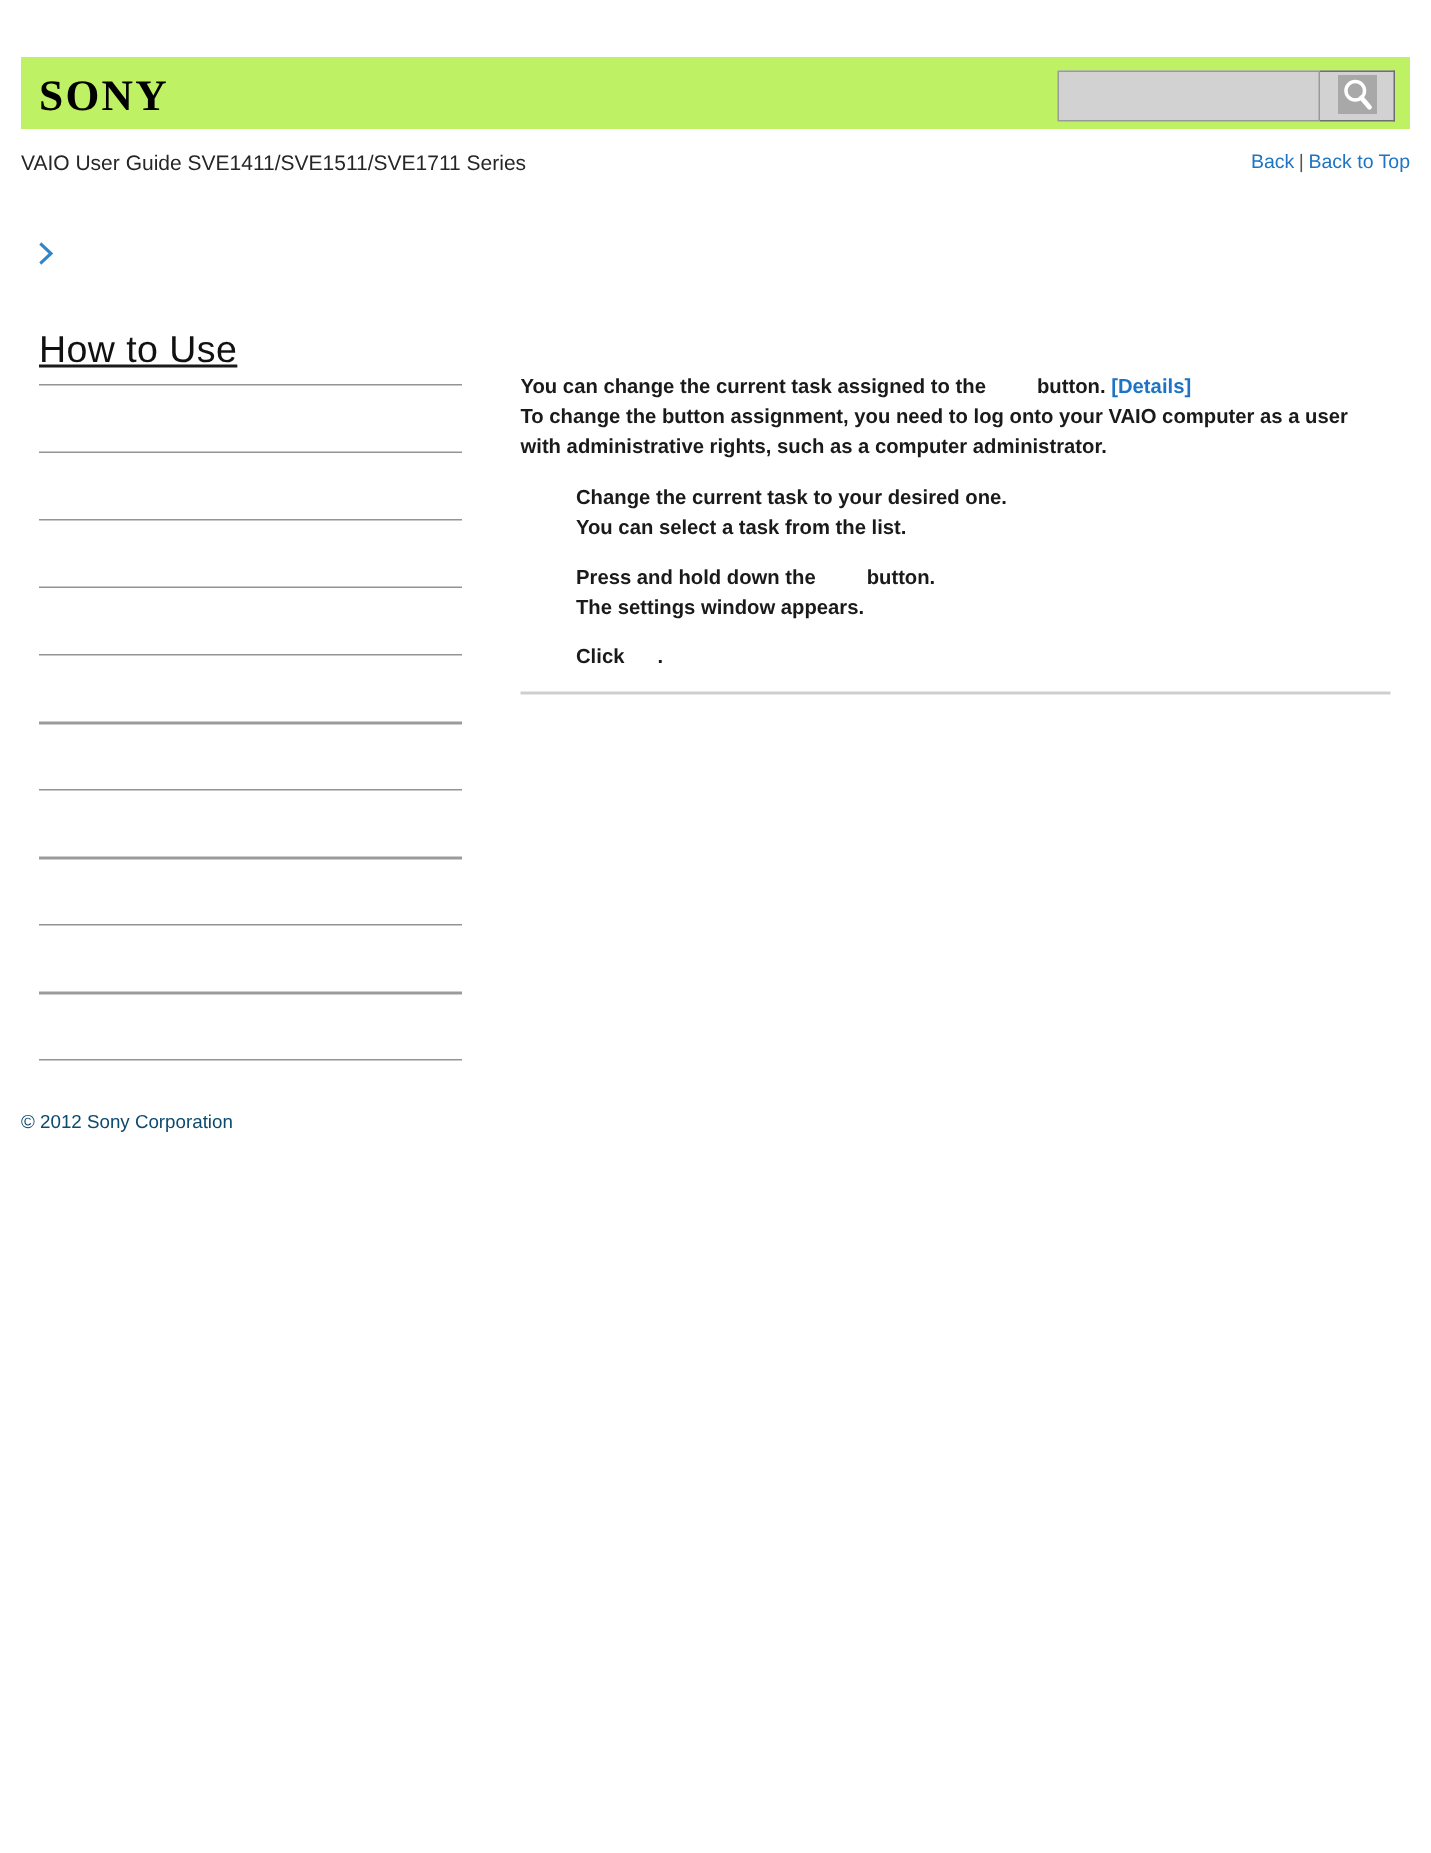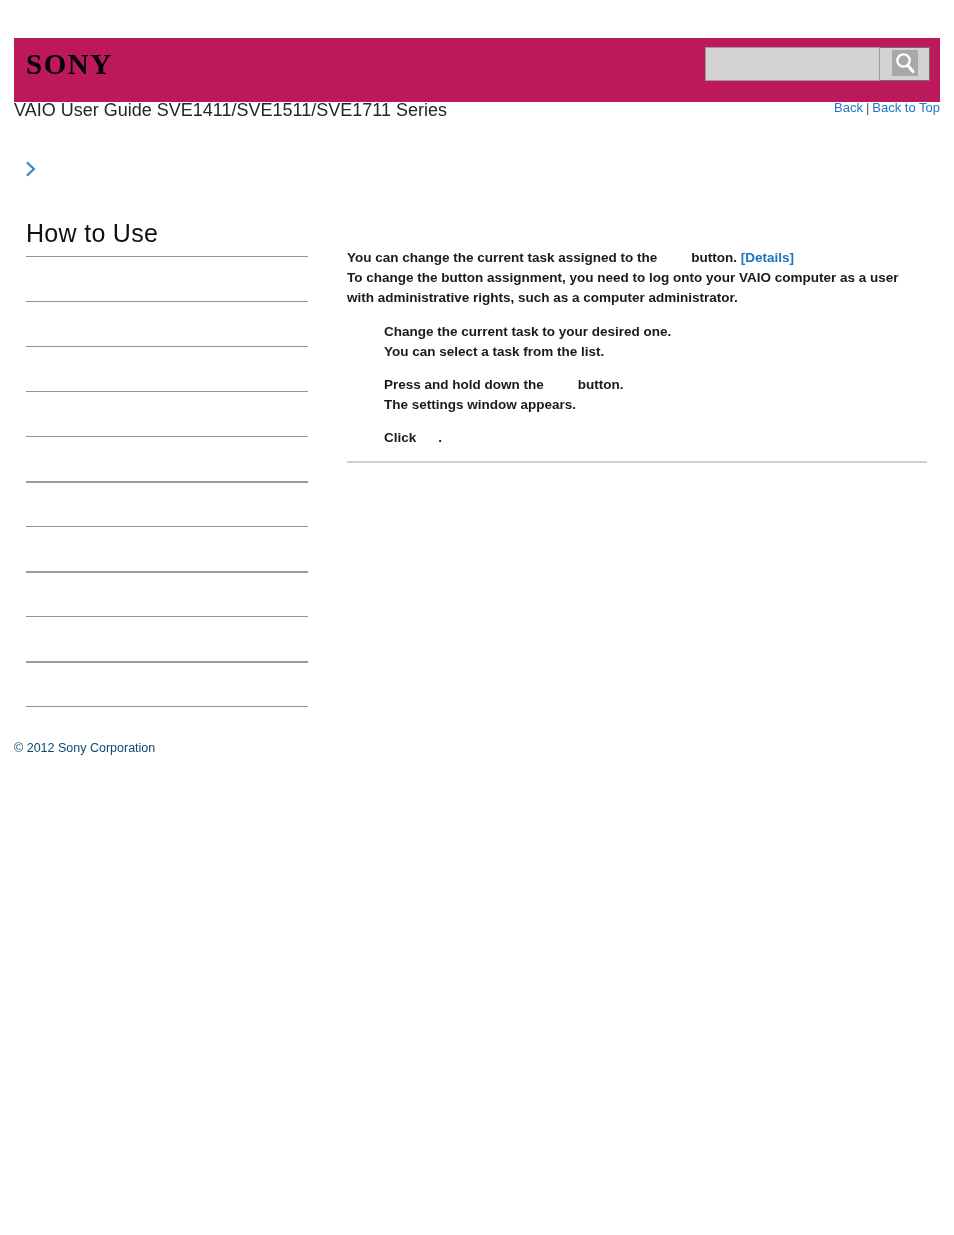--- a/index.html
+++ b/index.html
@@ -22,22 +22,22 @@
     width: 954px;
     height: 1235px;
   }
 
   
   .header-band {
     position: absolute;
     left: 14px;
     top: 38px;
     width: 926px;
-    height: 64px;
-    background: #be185d;
+    height: 48px;
+    background: #bef264;
     box-sizing: border-box;
   }
   .sony-logo {
     position: absolute;
     left: 12px;
     top: 8px;
     font-family: "Liberation Serif", serif;
     font-weight: bold;
     font-size: 29px;
     letter-spacing: 1.5px;
@@ -88,21 +88,21 @@
     position: absolute;
     left: 14px;
     top: 100px;
     width: 926px;
     height: 22px;
   }
   .guide-title {
     position: absolute;
     left: 0;
     top: 0;
-    font-size: 18px;
+    font-size: 14px;
     color: #262626;
     white-space: nowrap;
   }
   .nav-links {
     position: absolute;
     right: 0;
     top: 0;
     font-size: 13px;
     white-space: nowrap;
   }
@@ -132,20 +132,21 @@
     color: #1d74c4;
     margin-left: 6px;
   }
 
   
   .sidebar {
     position: absolute;
     left: 26px;
     top: 218px;
     width: 282px;
+    text-decoration: underline;
   }
   .sidebar-heading {
     font-size: 25px;
     font-weight: normal;
     color: #111;
     margin: 0;
     padding: 0 0 8px 0;
     line-height: 30px;
     letter-spacing: 0.3px;
   }

